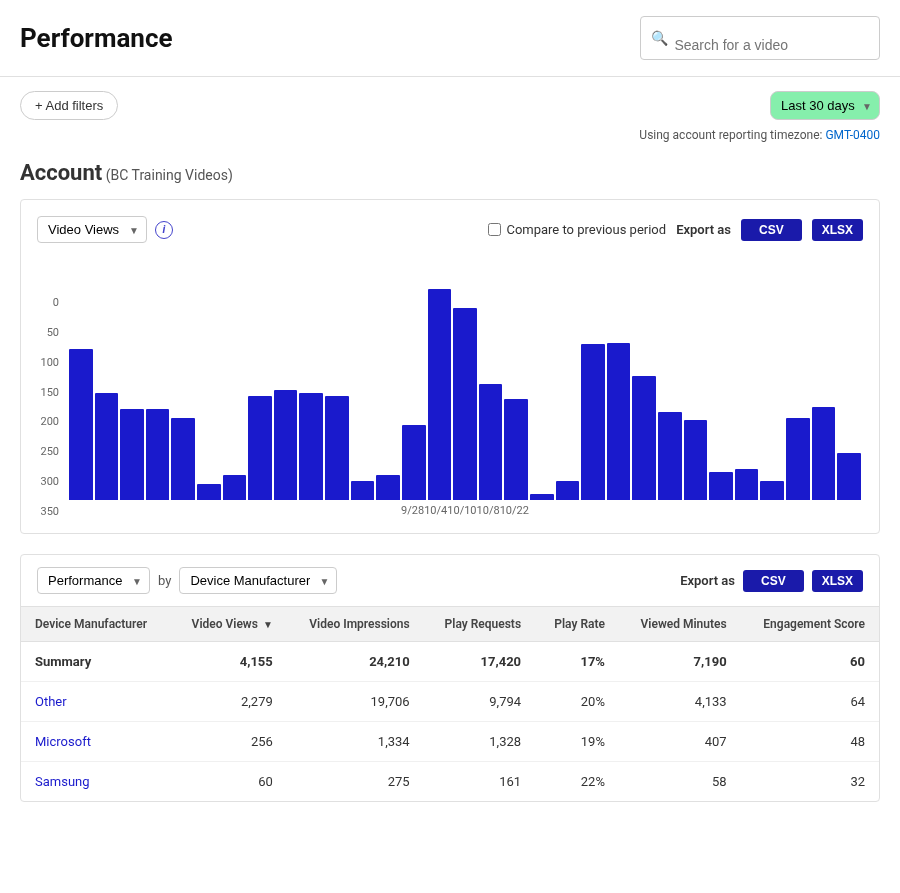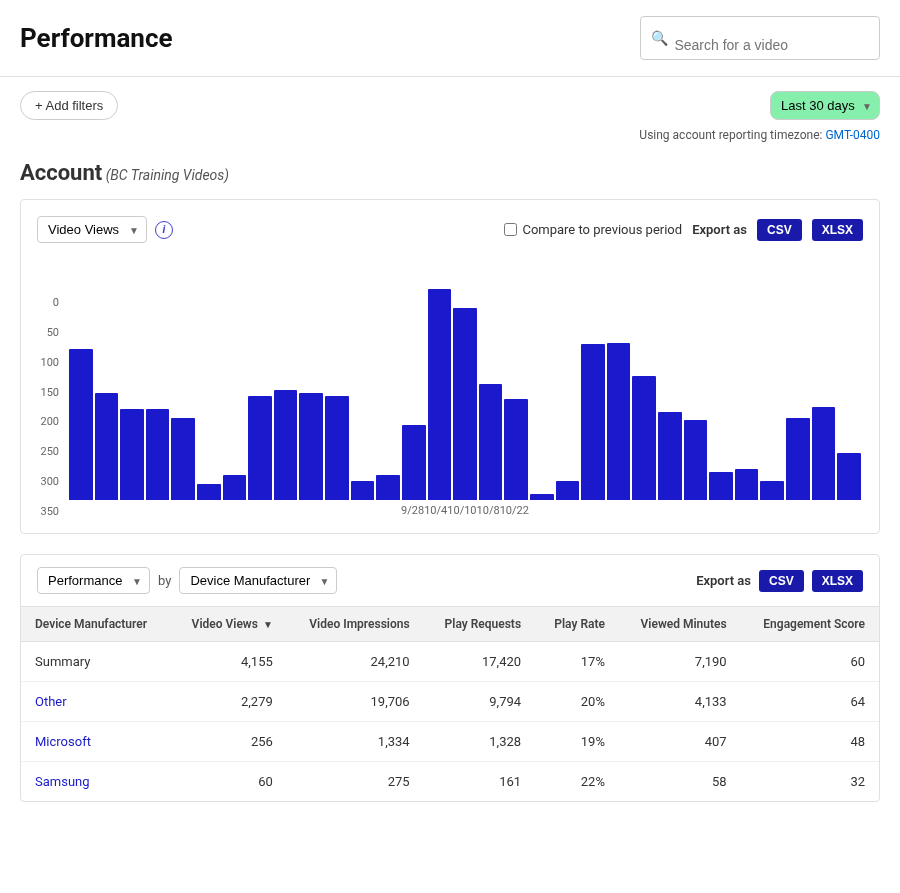--- a/index.html
+++ b/index.html
@@ -96,21 +96,20 @@
       padding: 10px 20px 14px;
     }
     .account-title {
       font-size: 22px;
       font-weight: 700;
     }
     .account-subtitle {
       font-size: 14px;
       font-weight: 400;
       color: #555;
-      font-style: italic;
     }
 
     
     .chart-container {
       margin: 0 20px 20px;
       border: 1px solid #e0e0e0;
       border-radius: 4px;
       padding: 16px;
     }
     .chart-toolbar {
@@ -178,21 +177,21 @@
     .export-label {
       font-size: 13px;
       font-weight: 600;
       color: #333;
     }
     .btn-csv {
       background: #1a1aaa;
       color: #fff;
       border: none;
       border-radius: 3px;
-      padding: 4px 10px;
+      padding: 4px 18px;
       font-size: 12px;
       font-weight: 600;
       cursor: pointer;
     }
     .btn-xlsx {
       background: #1a1aaa;
       color: #fff;
       border: none;
       border-radius: 3px;
       padding: 4px 10px;
@@ -358,21 +357,21 @@
     }
     .data-table th:first-child { text-align: left; }
     .data-table td {
       padding: 12px 14px;
       font-size: 13px;
       text-align: right;
       border-bottom: 1px solid #f0f0f0;
     }
     .data-table td:first-child { text-align: left; }
     .data-table tbody tr:last-child td { border-bottom: none; }
-    .summary-row td { font-weight: 400; }
+    .summary-row td { font-weight: 700; }
     .link-cell { color: #1a1acc; cursor: pointer; }
     .sort-arrow { font-size: 10px; margin-left: 2px; }
   </style>
 </head>
 <body>
 
 <div class="header">
   <h1 class="header-title">Performance</h1>
   <div class="search-box">
     <span class="search-icon">🔍</span>

